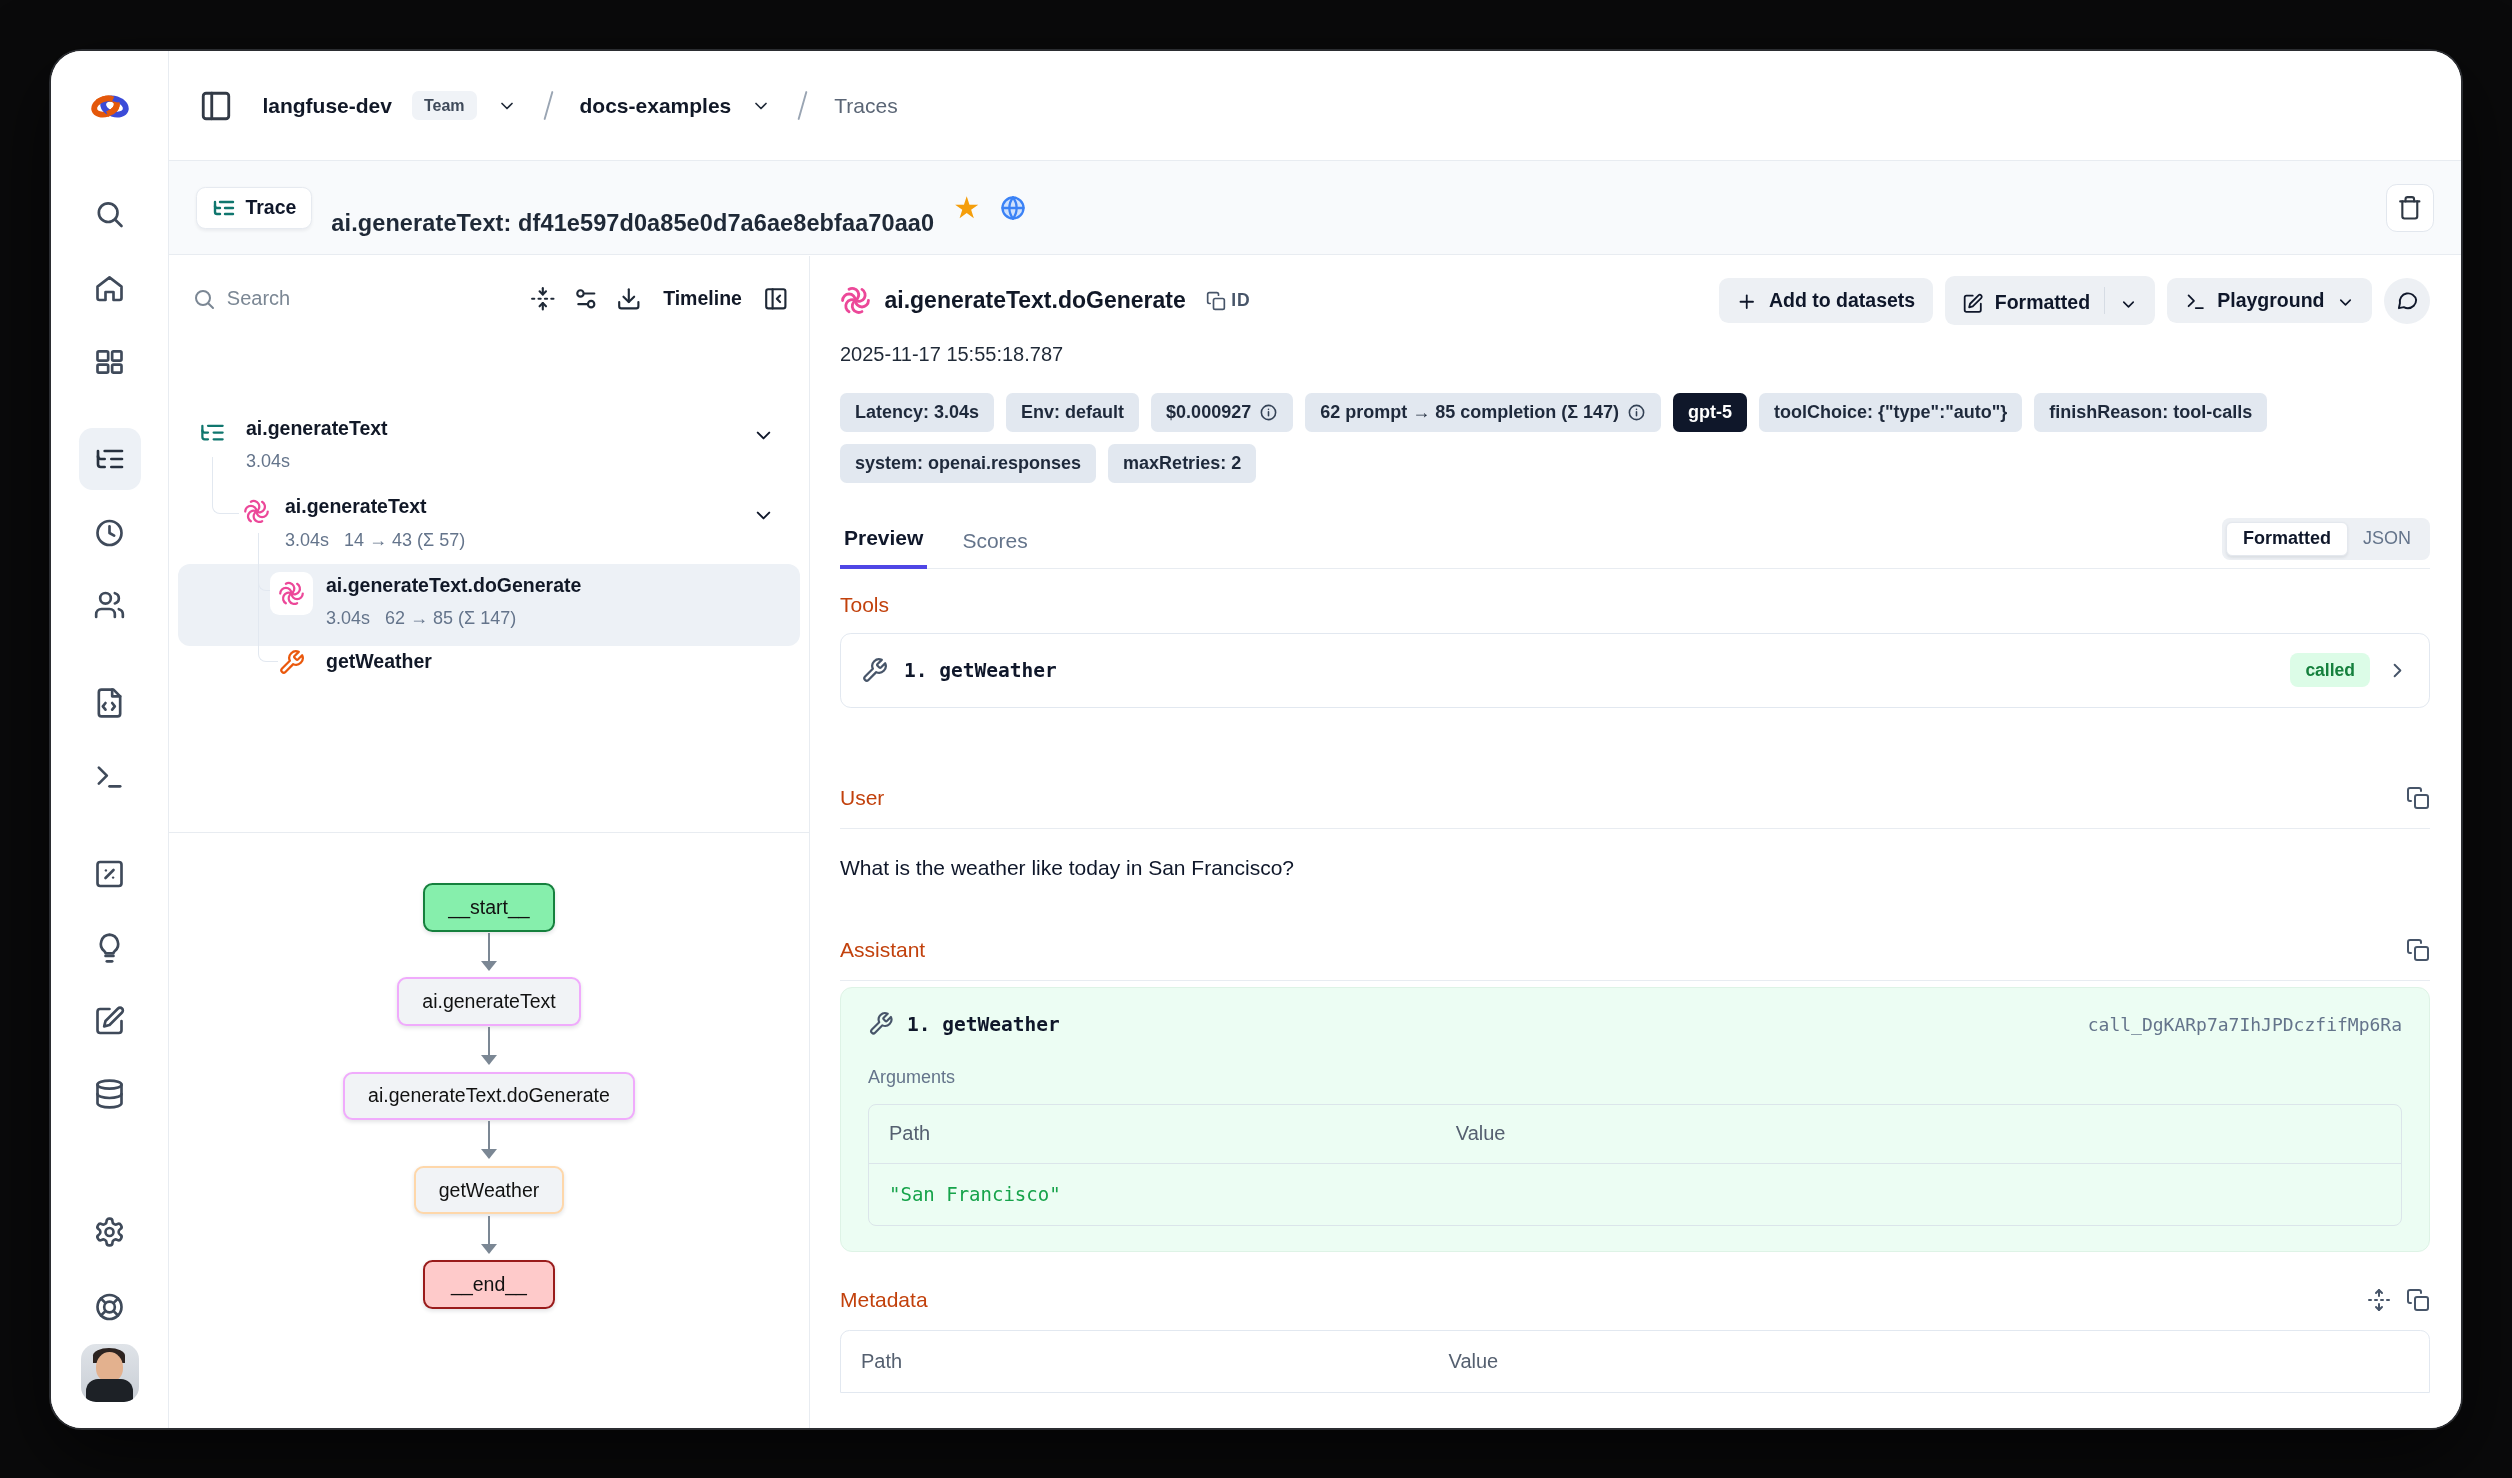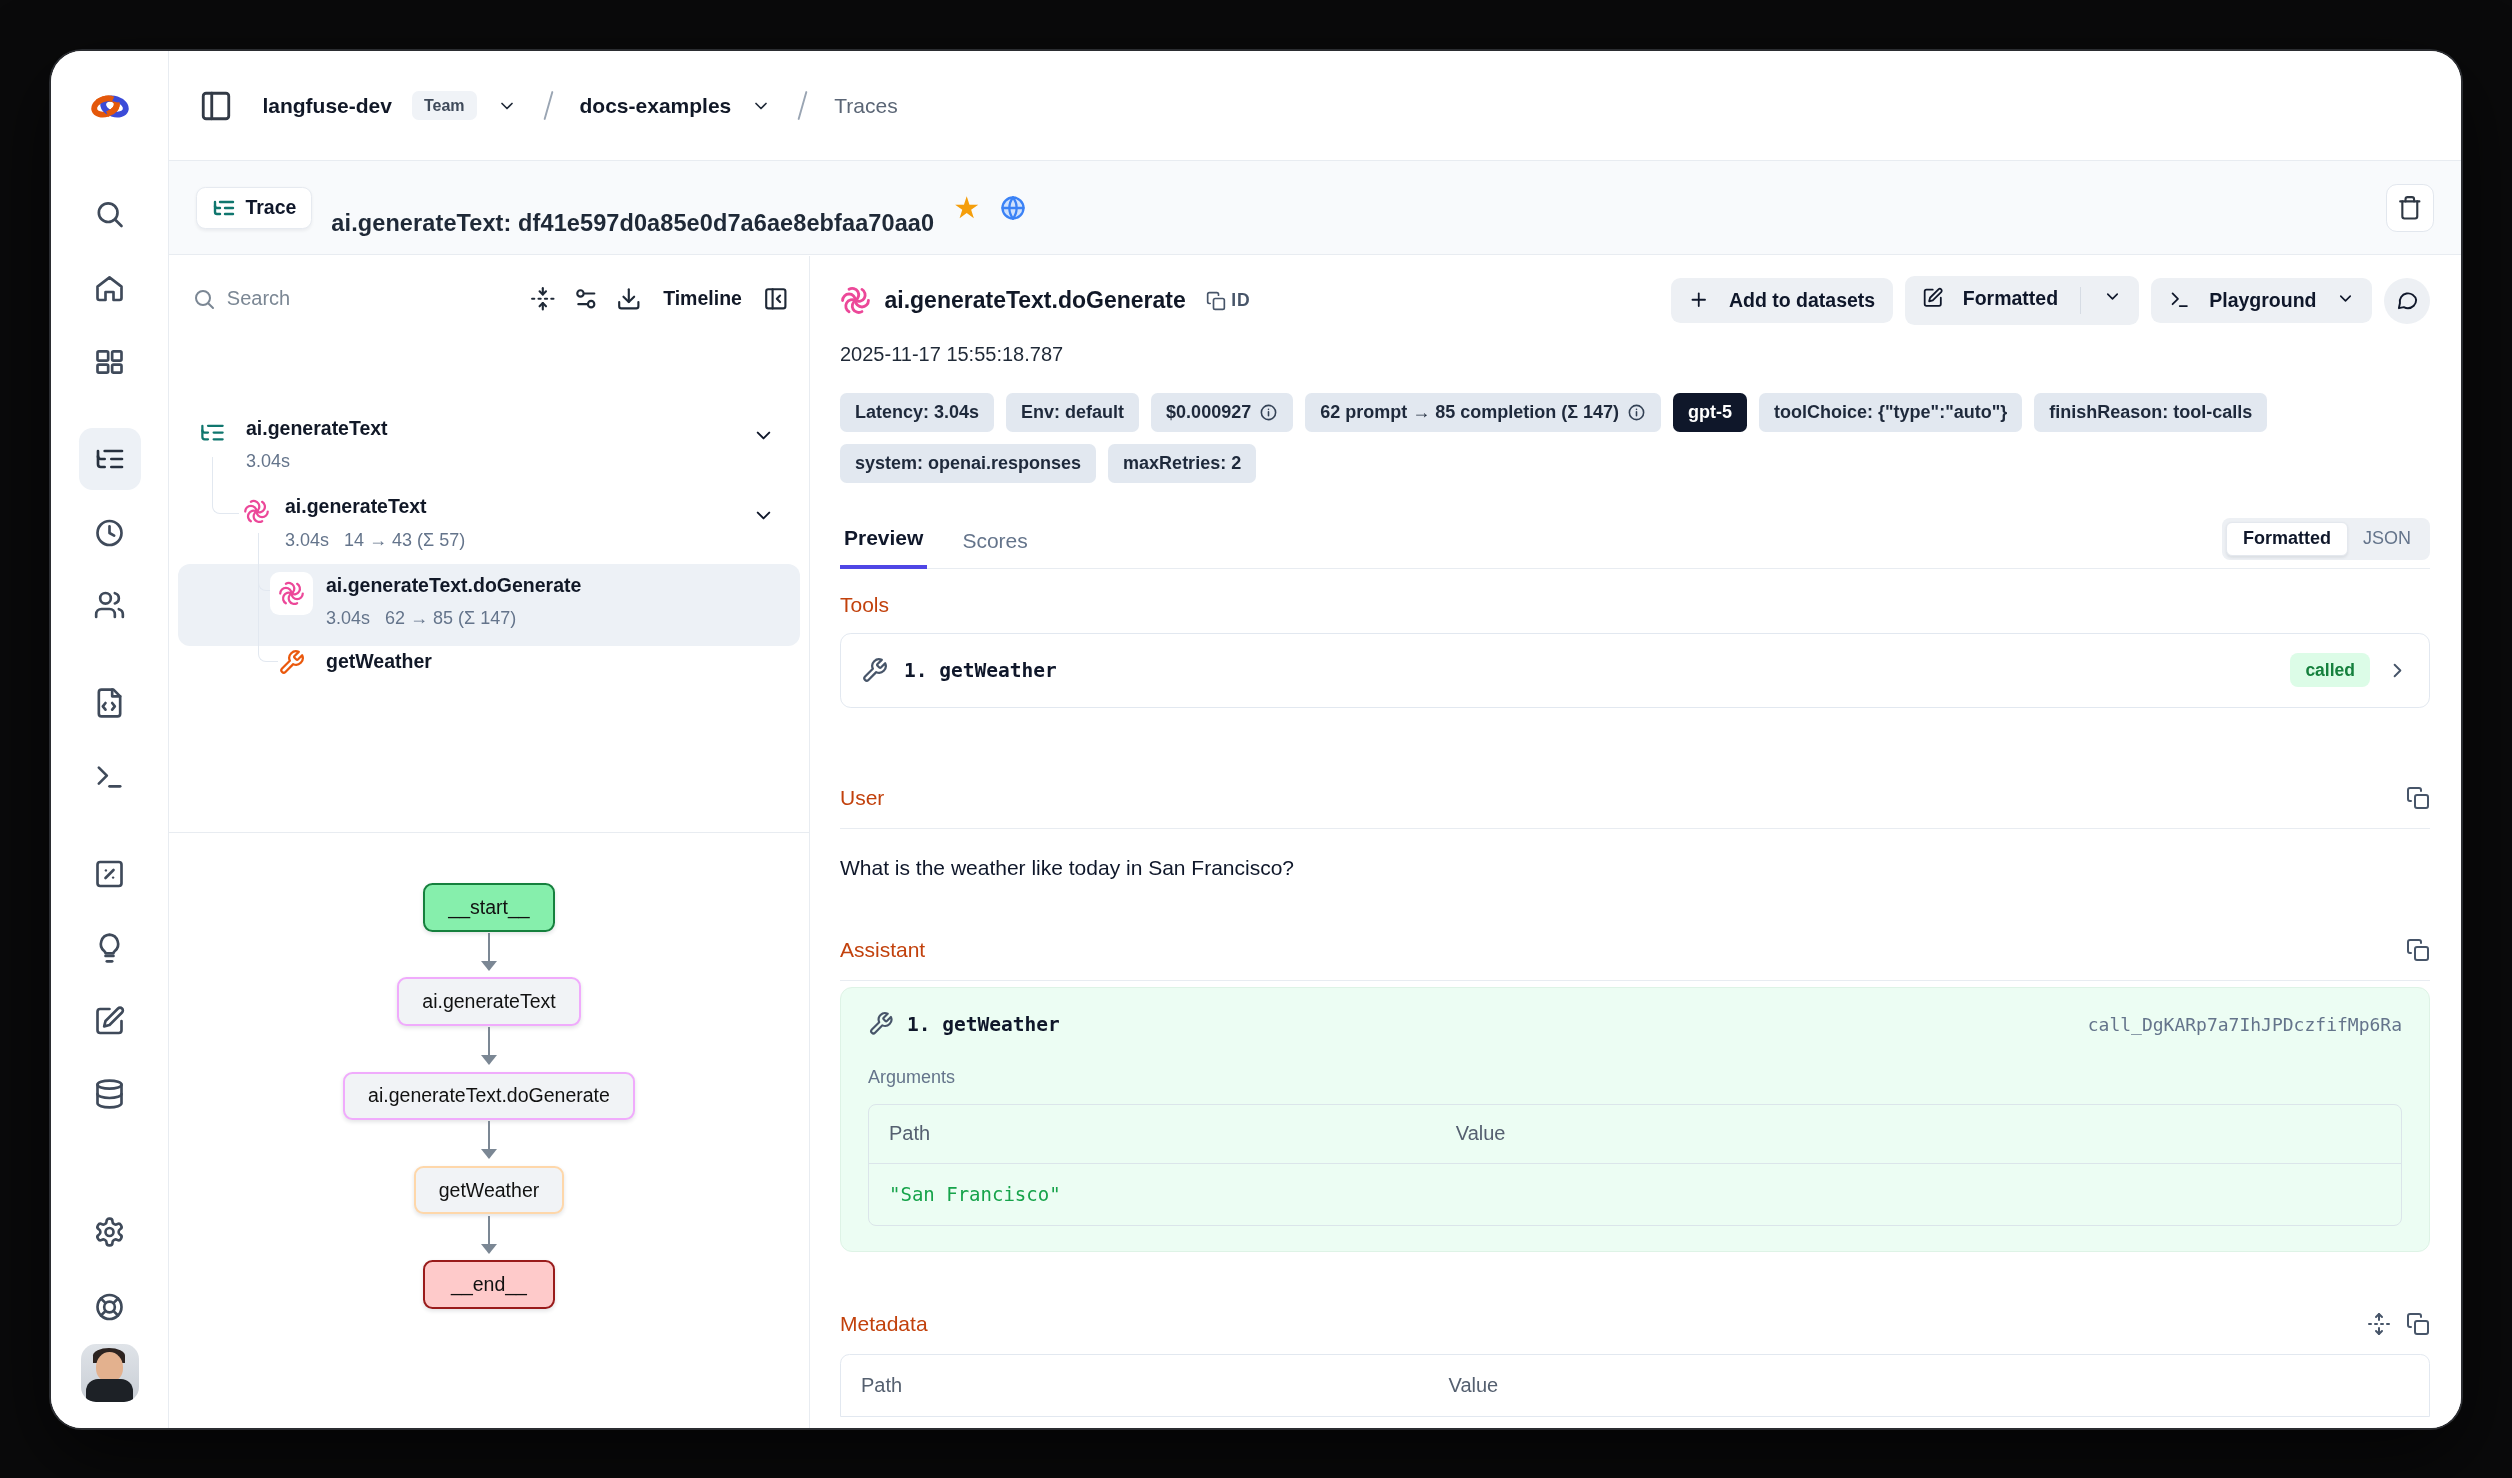--- a/index.html
+++ b/index.html
@@ -86,21 +86,21 @@
     border:8px solid transparent; border-top:10.8px solid #7b8794; }
 
   
   .right-panel { position:absolute; left:761px; top:205px; right:0; bottom:0; background:#fff; overflow:hidden; padding:19px 31px 0 28px; }
   .rp-head { display:flex; align-items:center; gap:13.5px; height:51px; }
   .rp-head .pin svg { width:31px; height:31px; color:#ec4899; stroke-width:2.2; }
   .rp-title { font-size:23px; font-weight:600; color:#111827; }
   .idchip { display:flex; align-items:center; gap:5.4px; color:#475569; margin-left:6.7px; }
   .idchip svg { width:20px; height:20px; } .idchip span { font-size:17.5px; font-weight:700; letter-spacing:0.7px; }
   .rp-actions { margin-left:auto; display:flex; align-items:center; gap:12px; }
-  .btn { display:flex; align-items:flex-start; gap:19px; background:#edf0f4; border-radius:9.4px; padding:10.8px 17.5px;
+  .btn { display:flex; align-items:flex-end; gap:11px; background:#edf0f4; border-radius:9.4px; padding:10.8px 17.5px;
     font-size:19.5px; font-weight:600; color:#0f172a; }
   .btn svg { width:21.5px; height:21.5px; color:#0f172a; }
   .btn .divider { width:1.3px; height:27px; background:#d6dce4; margin:0 2.7px; }
   .btn-round { width:46px; height:46px; border-radius:50%; background:#edf0f4; display:flex; align-items:center; justify-content:center; color:#0f172a; }
   .btn-round svg { width:23px; height:23px; }
   .rp-time { font-size:20px; color:#1f2937; margin-top:13.5px; line-height:28px; }
 
   .badges { display:flex; flex-wrap:wrap; gap:12px; margin-top:25.6px; max-width:1561px; }
   .badge { display:flex; align-items:center; gap:8px; background:#e2e8f0; color:#1e293b; font-size:18px; font-weight:600;
     padding:8.7px 15px; border-radius:6.7px; line-height:21.5px; }
@@ -137,21 +137,21 @@
   .ac-row1 .wr svg { width:25.6px; height:25.6px; color:#475569; }
   .ac-name { font-size:19.5px; font-weight:700; color:#0f172a; }
   .ac-callid { margin-left:auto; font-size:18px; color:#64748b; }
   .ac-args { margin-top:30px; font-size:18px; color:#64748b; }
   .ac-table { margin-top:16px; border:1.3px solid #dbe5ea; border-radius:8px; overflow:hidden; }
   .ac-tr { display:grid; grid-template-columns:37% 63%; }
   .ac-th { padding:17.5px 20px; font-size:20px; color:#556070; border-bottom:1.3px solid #dbe5ea; }
   .ac-td { padding:19px 20px 20px 32px; font-size:19px; color:#1e293b; }
   .ac-td.val { padding-left:20px; color:#16a34a; }
 
-  .meta-head { display:flex; align-items:center; justify-content:space-between; margin-top:60px; }
+  .meta-head { display:flex; align-items:center; justify-content:space-between; margin-top:36px; }
   .meta-head .icons { display:flex; gap:15px; color:#475569; }
   .meta-head .icons svg { width:24px; height:24px; }
   .meta-table { margin-top:17.5px; border:1.3px solid #e2e8f0; border-radius:9.4px 9.4px 0 0; }
   .meta-tr { display:grid; grid-template-columns:37% 63%; }
   .meta-th { padding:19px 20px; font-size:20px; color:#556070; }
 </style>
 </head>
 <body>
 
 <div class="window">

